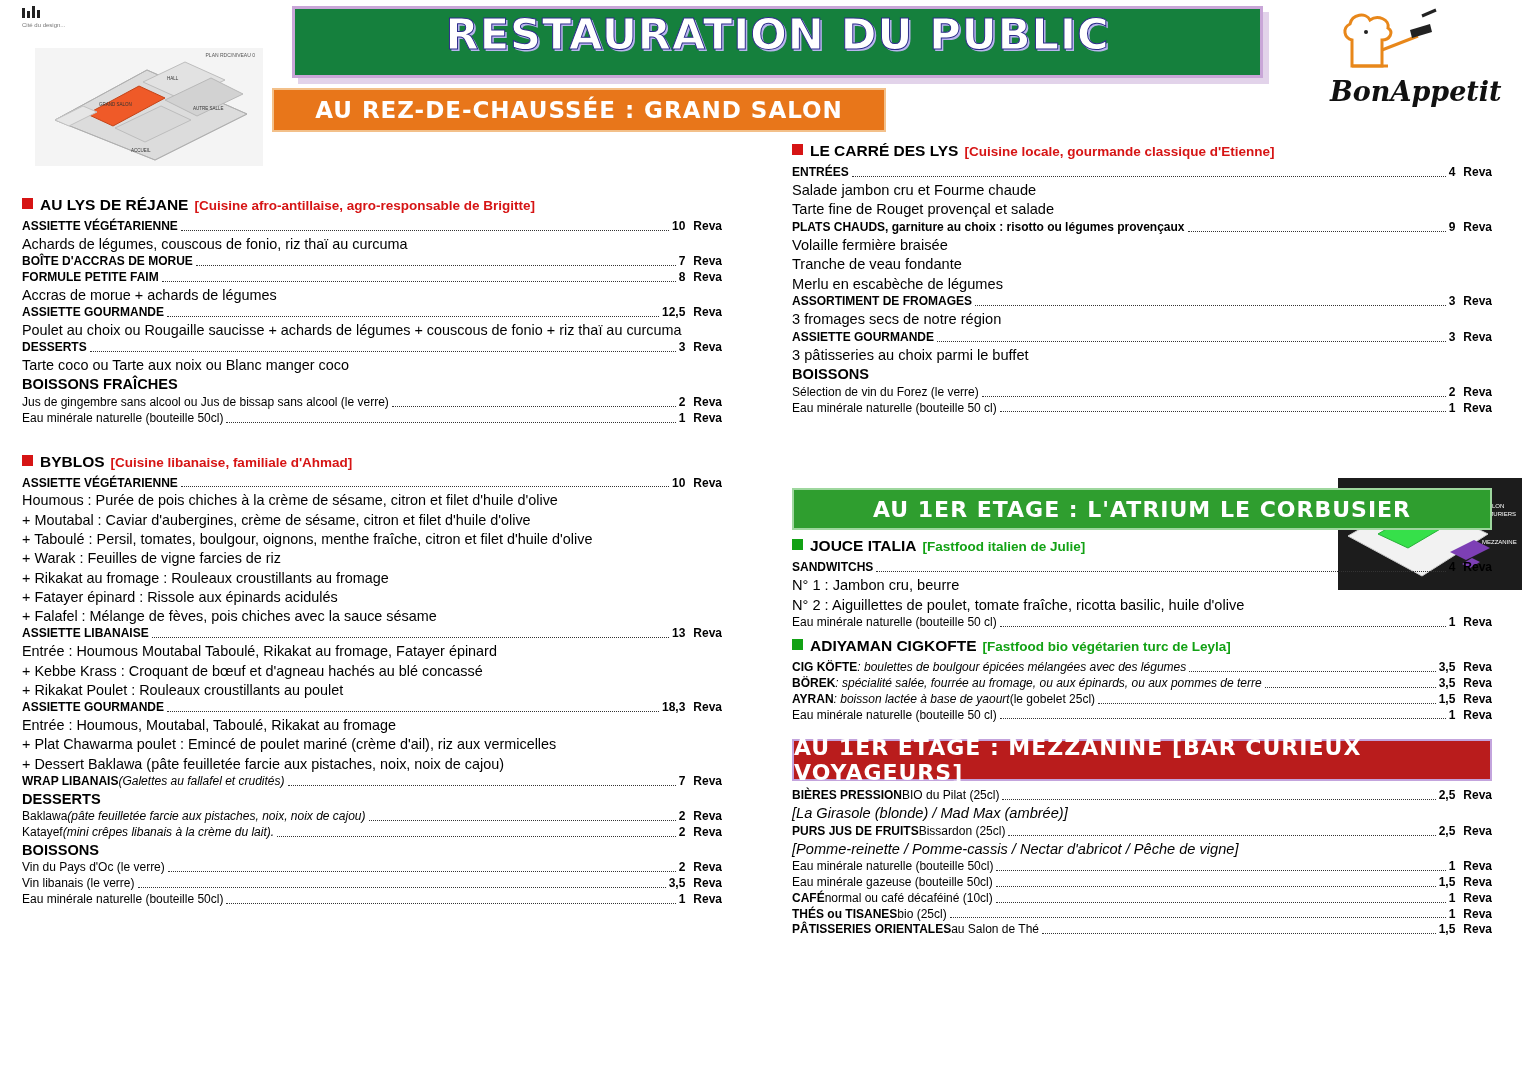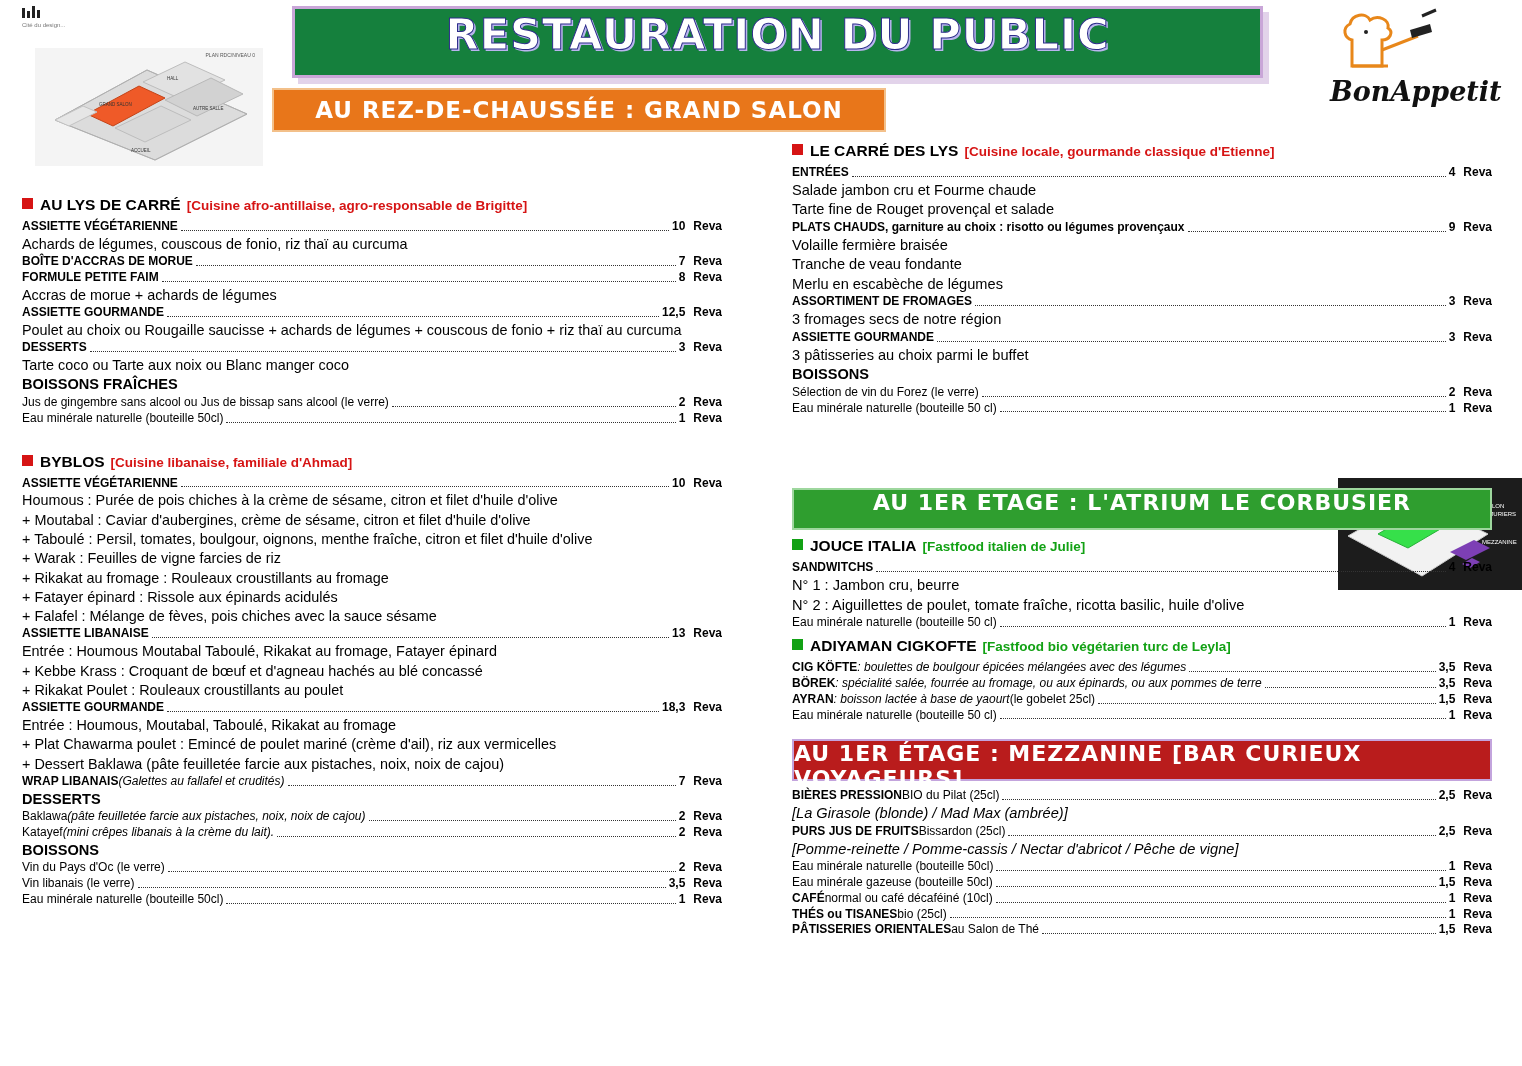--- a/index.html
+++ b/index.html
@@ -101,21 +101,21 @@
   .bold{ font-weight:bold; }
   .ital{ font-style:italic; }
   .desc{ font-size:14.4px; line-height:1.34; }
   .plain{ font-size:14.6px; line-height:1.34; }
   .gap6{ height:6px; }
   .gap10{ height:10px; }
   .gap26{ height:26px; }
 
   
   .band{
-    height:38px; display:flex; justify-content:center;
+    height:38px; display:flex; align-items:center; justify-content:center;
     margin:6px 0 7px 0;
   }
   .band .t{
     font-family:"DejaVu Sans", sans-serif; font-weight:bold; font-size:22px;
     color:#fff; letter-spacing:1px;
   }
   .band.green{ background:#2f9e2f; border:2px solid #9ed79e; }
   .band.purple{ background:#b91c1c; border:2px solid #c3a4dd; }
 </style>
 </head>
@@ -184,21 +184,21 @@
       <text x="142" y="38" font-size="6" fill="#ffffff">ARMURIERS</text>
       <text x="144" y="66" font-size="6" fill="#ffffff">MEZZANINE</text>
     </svg>
   </div>
 
   <div class="col-left">
 
     <div>
       <div class="sec-head">
         <span class="sq red"></span>
-        <span class="sec-title red"><span class="name">AU LYS DE CARRÉ</span></span>
+        <span class="sec-title red"><span class="name">AU LYS DE RÉJANE</span></span>
         <span class="sec-sub redtxt" style="margin-left:6px;">[Cuisine afro-antillaise, agro-responsable  de Brigitte]</span>
       </div>
 
       <div class="row">
         <span class="lbl bold">ASSIETTE VÉGÉTARIENNE</span>
         <span class="dots"></span>
         <span class="price">10</span>
         <span class="cur">Reva</span>
       </div>
       <div class="desc">Achards de légumes, couscous de fonio, riz thaï au curcuma</div>

